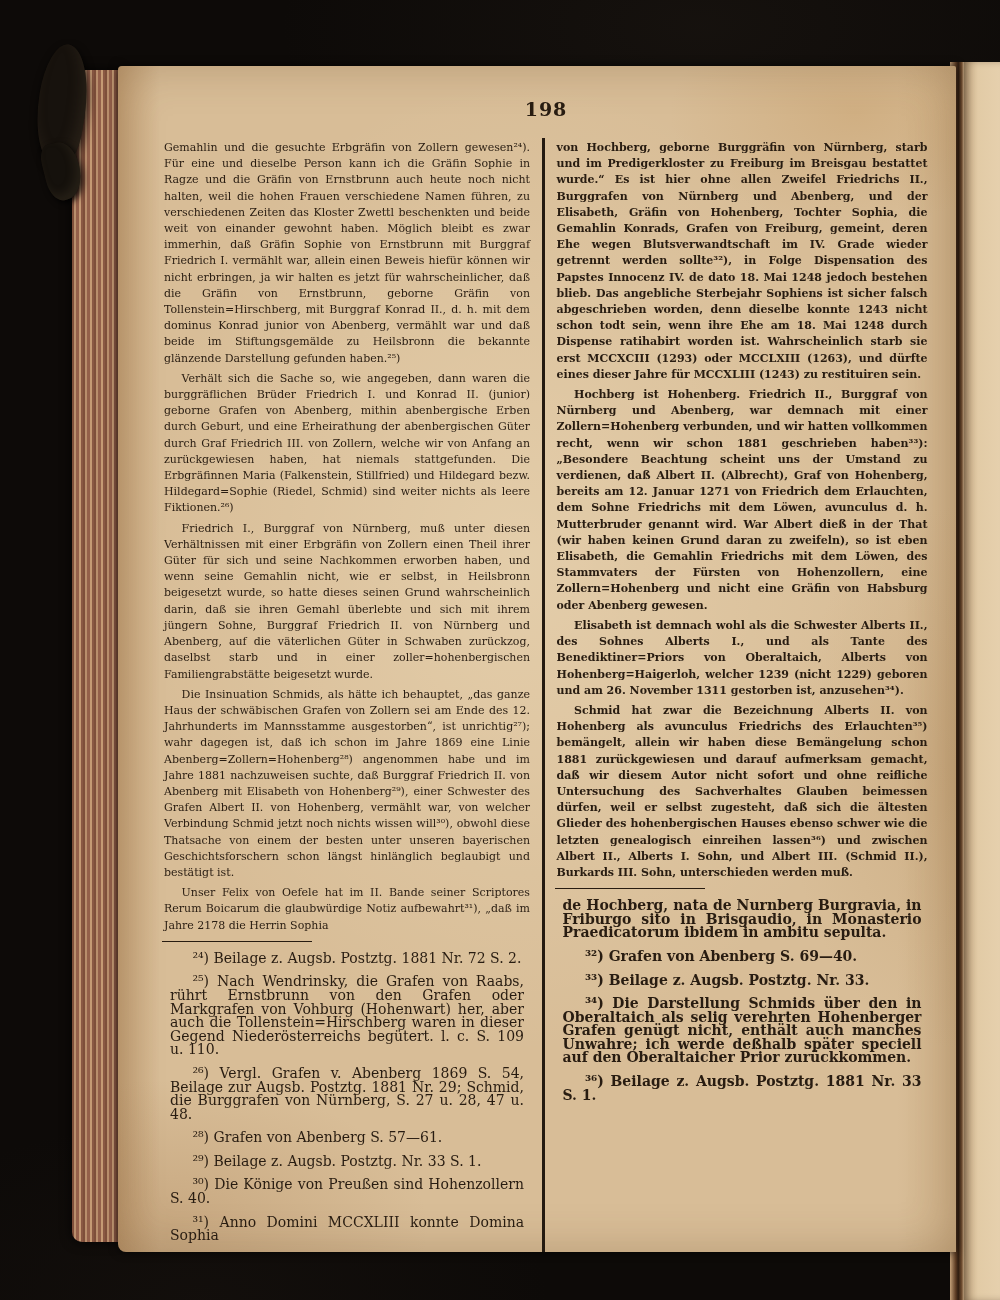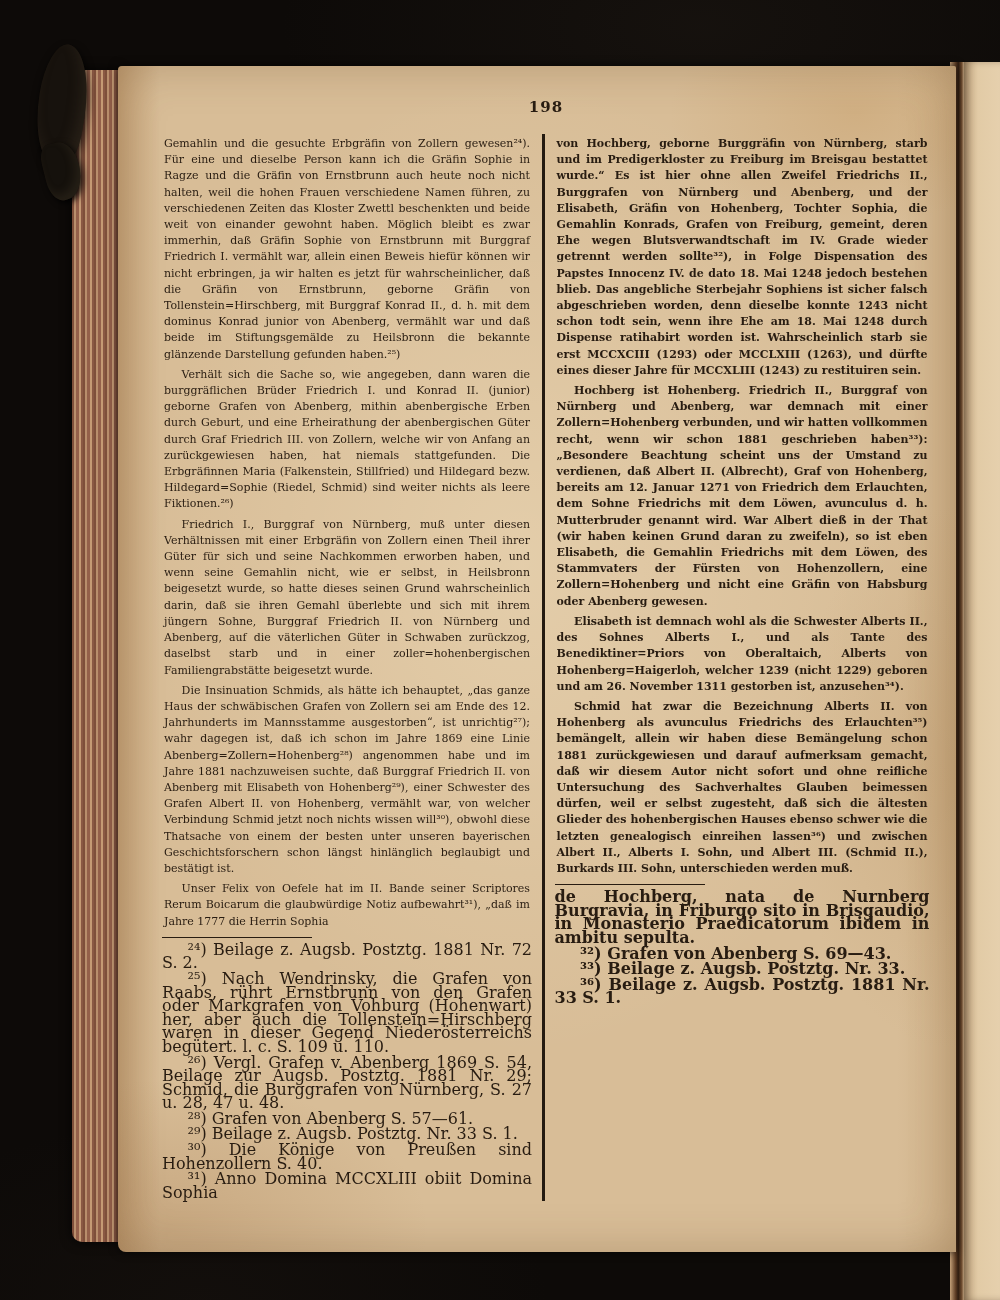--- a/index.html
+++ b/index.html
@@ -60,39 +60,39 @@
   .facing-page{
     position:absolute;left:964px;top:62px;width:36px;height:1238px;
     background:linear-gradient(90deg,#cdb28a,#e2cba6 40%,#e6d0ad);
     box-shadow:inset 6px 0 9px -3px rgba(40,22,10,.55);
   }
   
   .content{
     position:absolute;left:42px;top:32px;width:772px;color:#281c11;
   }
   .page-number{
-    text-align:center;font-size:15px;font-weight:bold;letter-spacing:1px;
+    text-align:center;font-size:19px;font-weight:bold;letter-spacing:1px;
     margin:0 0 16px 0;
   }
   .columns{display:flex;align-items:stretch;}
   .col{width:374px;}
   .col.right{width:379px;font-weight:bold;}
   .col-divider{
     width:2.5px;background:#241a10;margin:2px 8px 0 8px;flex:0 0 auto;
   }
   .bodytext p{
     margin:4px;font-size:11px;line-height:16.2px;text-align:justify;
     text-indent:1.6em;
   }
   .bodytext p.noindent{text-indent:0;}
   .fn-rule{
     width:150px;border-top:1.5px solid #281c11;margin:7px 0 5px 2px;height:0;
   }
   .footnotes p{
-    margin:2px;font-size:16px;line-height:13.6px;text-align:justify;
+    margin:10px;font-size:14px;line-height:13.6px;text-align:justify;
     text-indent:1.6em;
   }
   .footnotes p.noindent{text-indent:0;}
 </style>
 </head>
 <body>
 
 <div class="backdrop"></div>
 <div class="page-stack"></div>
 <div class="cloth1"></div>
@@ -105,47 +105,48 @@
     <div class="page-number">198</div>
 
     <div class="columns">
 
       <div class="col bodytext-wrap">
         <div class="bodytext">
           <p class="noindent">Gemahlin und die gesuchte Erbgräfin von Zollern gewesen²⁴). Für eine und dieselbe Person kann ich die Gräfin Sophie in Ragze und die Gräfin von Ernstbrunn auch heute noch nicht halten, weil die hohen Frauen verschiedene Namen führen, zu verschiedenen Zeiten das Kloster Zwettl beschenkten und beide weit von einander gewohnt haben. Möglich bleibt es zwar immerhin, daß Gräfin Sophie von Ernstbrunn mit Burggraf Friedrich I. vermählt war, allein einen Beweis hiefür können wir nicht erbringen, ja wir halten es jetzt für wahrscheinlicher, daß die Gräfin von Ernstbrunn, geborne Gräfin von Tollenstein=Hirschberg, mit Burggraf Konrad II., d. h. mit dem dominus Konrad junior von Abenberg, vermählt war und daß beide im Stiftungsgemälde zu Heilsbronn die bekannte glänzende Darstellung gefunden haben.²⁵)</p>
           <p>Verhält sich die Sache so, wie angegeben, dann waren die burggräflichen Brüder Friedrich I. und Konrad II. (junior) geborne Grafen von Abenberg, mithin abenbergische Erben durch Geburt, und eine Erheirathung der abenbergischen Güter durch Graf Friedrich III. von Zollern, welche wir von Anfang an zurückgewiesen haben, hat niemals stattgefunden. Die Erbgräfinnen Maria (Falkenstein, Stillfried) und Hildegard bezw. Hildegard=Sophie (Riedel, Schmid) sind weiter nichts als leere Fiktionen.²⁶)</p>
           <p>Friedrich I., Burggraf von Nürnberg, muß unter diesen Verhältnissen mit einer Erbgräfin von Zollern einen Theil ihrer Güter für sich und seine Nachkommen erworben haben, und wenn seine Gemahlin nicht, wie er selbst, in Heilsbronn beigesetzt wurde, so hatte dieses seinen Grund wahrscheinlich darin, daß sie ihren Gemahl überlebte und sich mit ihrem jüngern Sohne, Burggraf Friedrich II. von Nürnberg und Abenberg, auf die väterlichen Güter in Schwaben zurückzog, daselbst starb und in einer zoller=hohenbergischen Familiengrabstätte beigesetzt wurde.</p>
           <p>Die Insinuation Schmids, als hätte ich behauptet, „das ganze Haus der schwäbischen Grafen von Zollern sei am Ende des 12. Jahrhunderts im Mannsstamme ausgestorben“, ist unrichtig²⁷); wahr dagegen ist, daß ich schon im Jahre 1869 eine Linie Abenberg=Zollern=Hohenberg²⁸) angenommen habe und im Jahre 1881 nachzuweisen suchte, daß Burggraf Friedrich II. von Abenberg mit Elisabeth von Hohenberg²⁹), einer Schwester des Grafen Albert II. von Hohenberg, vermählt war, von welcher Verbindung Schmid jetzt noch nichts wissen will³⁰), obwohl diese Thatsache von einem der besten unter unseren bayerischen Geschichtsforschern schon längst hinlänglich beglaubigt und bestätigt ist.</p>
-          <p>Unser Felix von Oefele hat im II. Bande seiner Scriptores Rerum Boicarum die glaubwürdige Notiz aufbewahrt³¹), „daß im Jahre 1777 die Herrin Sophia</p>
+          <p>Unser Felix von Oefele hat im II. Bande seiner Scriptores Rerum Boicarum die glaubwürdige Notiz aufbewahrt³¹), „daß im Jahre 2178 die Herrin Sophia</p>
         </div>
         <div class="fn-rule"></div>
         <div class="footnotes">
           <p>²⁴) Beilage z. Augsb. Postztg. 1881 Nr. 72 S. 2.</p>
           <p>²⁵) Nach Wendrinsky, die Grafen von Raabs, rührt Ernstbrunn von den Grafen oder Markgrafen von Vohburg (Hohenwart) her, aber auch die Tollenstein=Hirschberg waren in dieser Gegend Niederösterreichs begütert. l. c. S. 109 u. 110.</p>
           <p>²⁶) Vergl. Grafen v. Abenberg 1869 S. 54, Beilage zur Augsb. Postztg. 1881 Nr. 29; Schmid, die Burggrafen von Nürnberg, S. 27 u. 28, 47 u. 48.</p>
           <p>²⁸) Grafen von Abenberg S. 57—61.</p>
           <p>²⁹) Beilage z. Augsb. Postztg. Nr. 33 S. 1.</p>
           <p>³⁰) Die Könige von Preußen sind Hohenzollern S. 40.</p>
-          <p>³¹) Anno Domina MCCXLIII obiit Domina Sophia</p>
+          <p>³¹) Anno Domini MCCXLIII konnte Domina Sophia</p>
         </div>
       </div>
 
       <div class="col-divider"></div>
 
       <div class="col right">
         <div class="bodytext">
           <p class="noindent">von Hochberg, geborne Burggräfin von Nürnberg, starb und im Predigerkloster zu Freiburg im Breisgau bestattet wurde.“ Es ist hier ohne allen Zweifel Friedrichs II., Burggrafen von Nürnberg und Abenberg, und der Elisabeth, Gräfin von Hohenberg, Tochter Sophia, die Gemahlin Konrads, Grafen von Freiburg, gemeint, deren Ehe wegen Blutsverwandtschaft im IV. Grade wieder getrennt werden sollte³²), in Folge Dispensation des Papstes Innocenz IV. de dato 18. Mai 1248 jedoch bestehen blieb. Das angebliche Sterbejahr Sophiens ist sicher falsch abgeschrieben worden, denn dieselbe konnte 1243 nicht schon todt sein, wenn ihre Ehe am 18. Mai 1248 durch Dispense ratihabirt worden ist. Wahrscheinlich starb sie erst MCCXCIII (1293) oder MCCLXIII (1263), und dürfte eines dieser Jahre für MCCXLIII (1243) zu restituiren sein.</p>
           <p>Hochberg ist Hohenberg. Friedrich II., Burggraf von Nürnberg und Abenberg, war demnach mit einer Zollern=Hohenberg verbunden, und wir hatten vollkommen recht, wenn wir schon 1881 geschrieben haben³³): „Besondere Beachtung scheint uns der Umstand zu verdienen, daß Albert II. (Albrecht), Graf von Hohenberg, bereits am 12. Januar 1271 von Friedrich dem Erlauchten, dem Sohne Friedrichs mit dem Löwen, avunculus d. h. Mutterbruder genannt wird. War Albert dieß in der That (wir haben keinen Grund daran zu zweifeln), so ist eben Elisabeth, die Gemahlin Friedrichs mit dem Löwen, des Stammvaters der Fürsten von Hohenzollern, eine Zollern=Hohenberg und nicht eine Gräfin von Habsburg oder Abenberg gewesen.</p>
           <p>Elisabeth ist demnach wohl als die Schwester Alberts II., des Sohnes Alberts I., und als Tante des Benediktiner=Priors von Oberaltaich, Alberts von Hohenberg=Haigerloh, welcher 1239 (nicht 1229) geboren und am 26. November 1311 gestorben ist, anzusehen³⁴).</p>
           <p>Schmid hat zwar die Bezeichnung Alberts II. von Hohenberg als avunculus Friedrichs des Erlauchten³⁵) bemängelt, allein wir haben diese Bemängelung schon 1881 zurückgewiesen und darauf aufmerksam gemacht, daß wir diesem Autor nicht sofort und ohne reifliche Untersuchung des Sachverhaltes Glauben beimessen dürfen, weil er selbst zugesteht, daß sich die ältesten Glieder des hohenbergischen Hauses ebenso schwer wie die letzten genealogisch einreihen lassen³⁶) und zwischen Albert II., Alberts I. Sohn, und Albert III. (Schmid II.), Burkards III. Sohn, unterschieden werden muß.</p>
         </div>
         <div class="fn-rule"></div>
         <div class="footnotes">
           <p class="noindent">de Hochberg, nata de Nurnberg Burgravia, in Friburgo sito in Brisgaudio, in Monasterio Praedicatorum ibidem in ambitu sepulta.</p>
-          <p>³²) Grafen von Abenberg S. 69—43.</p>
+          <p>³²) Grafen von Abenberg S. 69—40.</p>
           <p>³³) Beilage z. Augsb. Postztg. Nr. 33.</p>
+          <p>³⁴) Die Darstellung Schmids über den in Oberaltaich als selig verehrten Hohenberger Grafen genügt nicht, enthält auch manches Unwahre; ich werde deßhalb später speciell auf den Oberaltaicher Prior zurückkommen.</p>
           <p>³⁶) Beilage z. Augsb. Postztg. 1881 Nr. 33 S. 1.</p>
         </div>
       </div>
 
     </div>
   </div>
 </div>
 
 </body></html>

